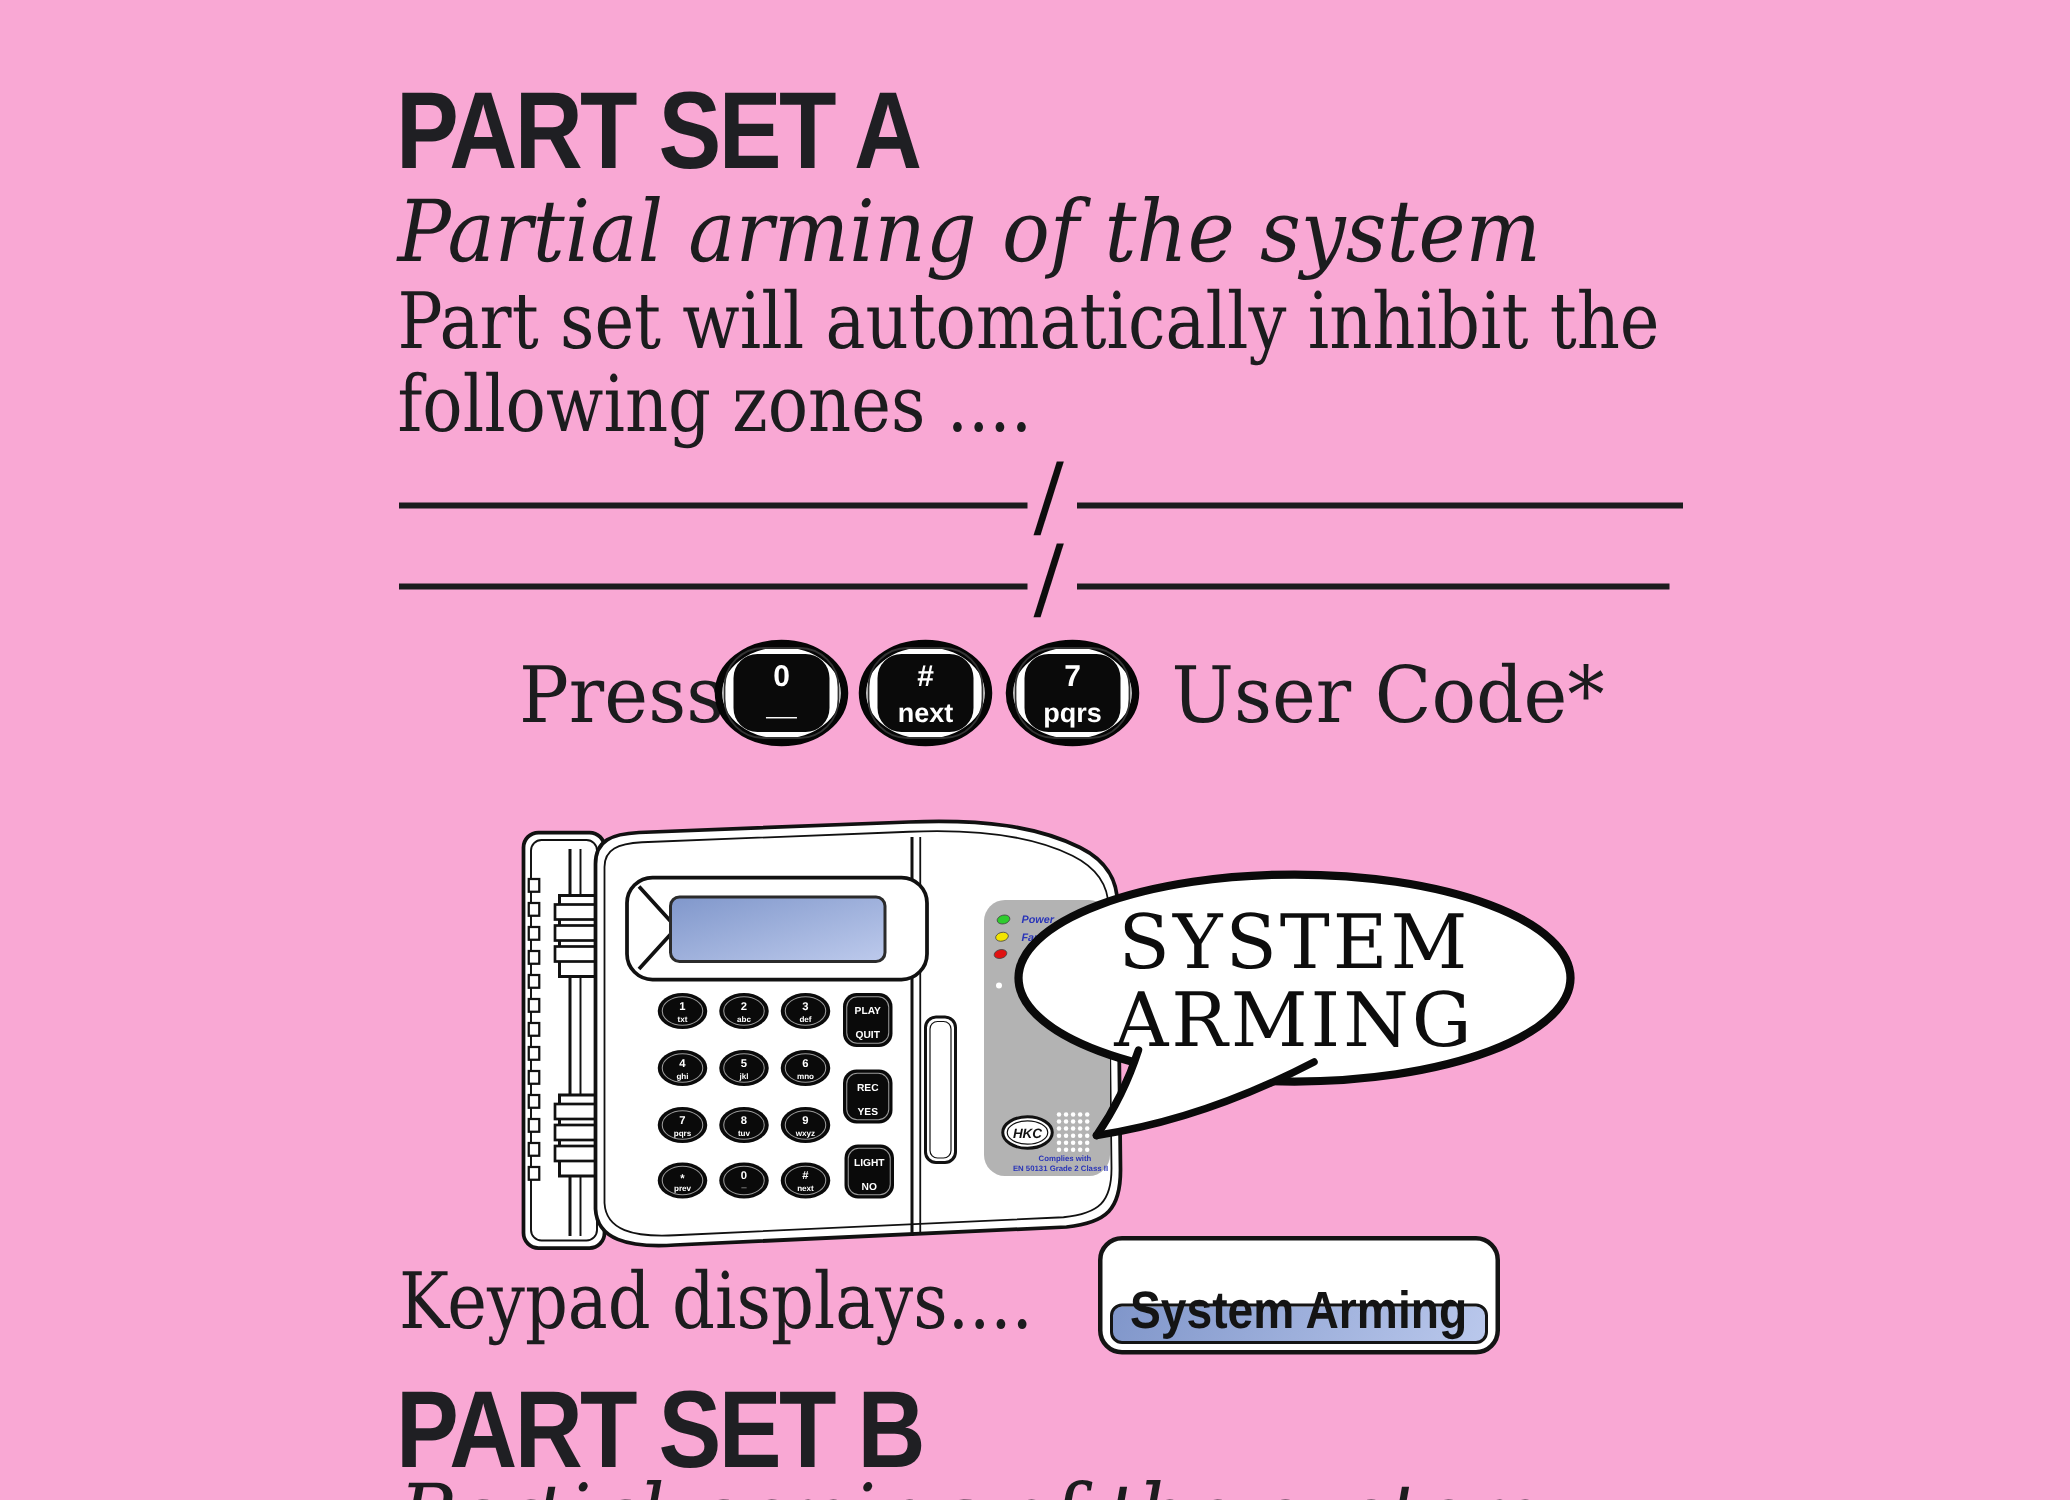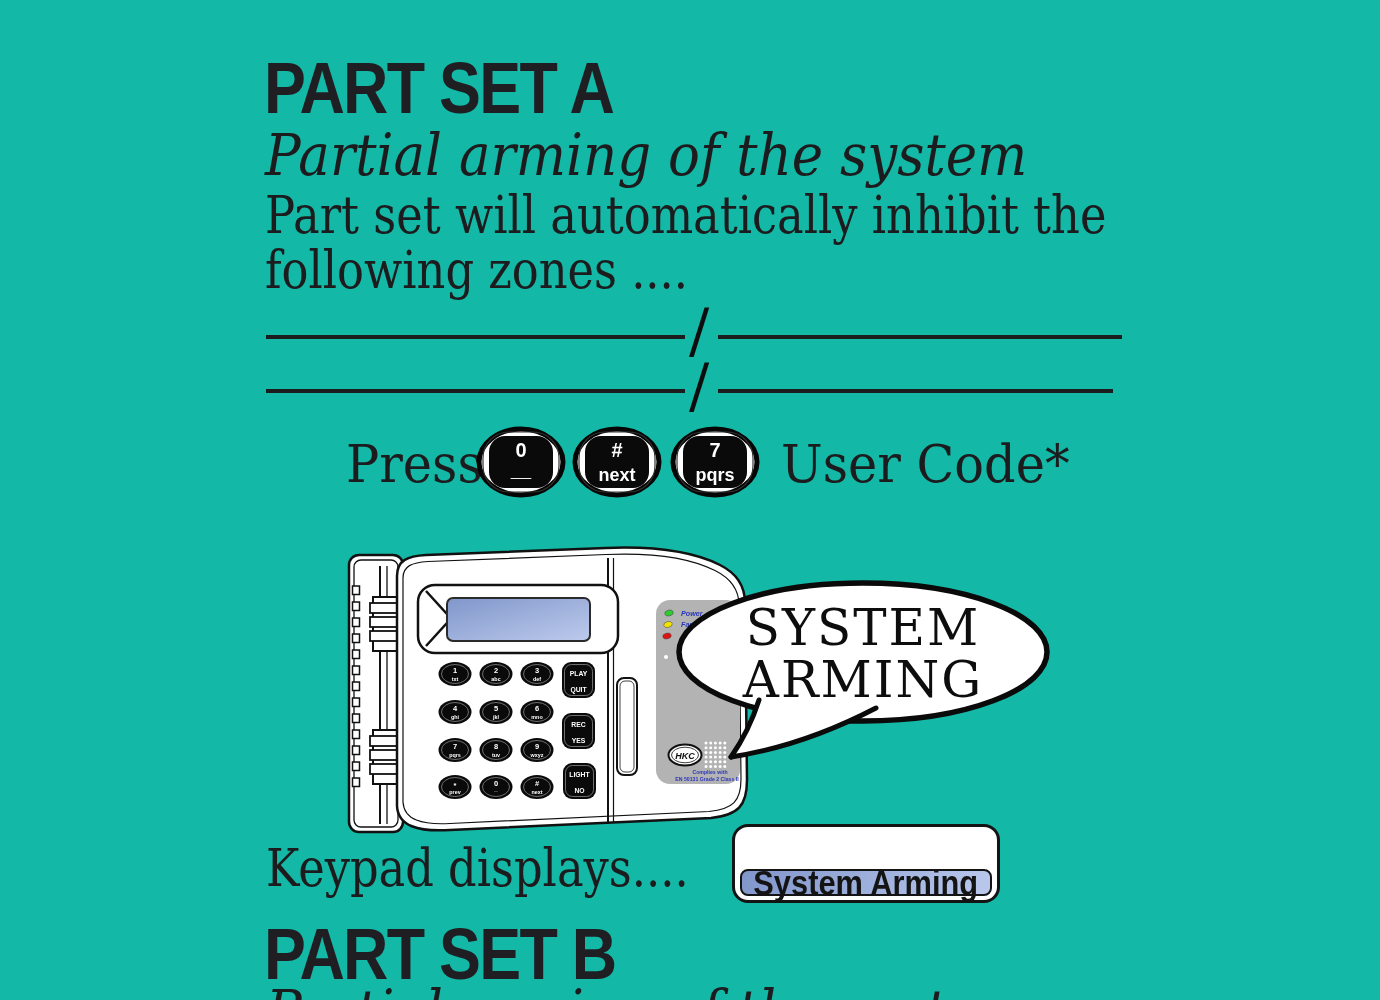--- a/index.html
+++ b/index.html
@@ -1,37 +1,37 @@
 <!DOCTYPE html>
 <html><head>
 <meta charset="utf-8">
 <style>
   html,body{margin:0;padding:0;background:#fff;}
-  .page{position:relative;width:1380px;height:1000px;background:#14b8a6;overflow:hidden;
+  .page{position:relative;width:1380px;height:1000px;background:#f9a8d4;overflow:hidden;
         font-family:"DejaVu Serif",serif;color:#1c1c1e;}
   .abs{position:absolute;}
   .h-black{font-family:"Liberation Sans",sans-serif;font-weight:bold;font-size:73px;
            letter-spacing:-2px;color:#1f1f23;transform:scaleX(0.86);transform-origin:left top;
            white-space:nowrap;line-height:1.15;}
   .it-serif{font-style:italic;font-size:57px;transform:scaleX(0.93);transform-origin:left top;
             white-space:nowrap;line-height:1.17;}
   .body-serif{font-size:52px;transform:scaleX(0.86);transform-origin:left top;
               white-space:nowrap;line-height:1.17;}
   .press-serif{font-size:52px;transform:scaleX(0.95);transform-origin:left top;
                white-space:nowrap;line-height:1.17;}
   svg text{font-family:"Liberation Sans",sans-serif;}
   text.keynum{font-weight:bold;fill:#ffffff;}
   text.keysub{font-weight:bold;fill:#ffffff;}
   text.serif-svg{font-family:"DejaVu Serif",serif;fill:#0d0d0d;}
   .disp-outer{left:732px;top:824px;width:268px;height:79px;background:#fff;
               border:3px solid #141414;border-radius:16px;box-sizing:border-box;}
   .disp-inner{position:absolute;left:5px;top:4px;right:5px;bottom:4px;
               border:2.5px solid #141414;border-radius:8px;
               background:linear-gradient(115deg,#8096ca 0%,#bac8ec 100%);
-              display:flex;align-items:center;justify-content:center;margin-top:38px;}
+              display:flex;align-items:flex-end;justify-content:center;margin-top:38px;}
   .disp-text{font-family:"Liberation Sans",sans-serif;font-weight:bold;font-size:35px;
              color:#141414;transform:scaleX(0.88);white-space:nowrap;}
 </style>
 </head>
 <body>
 
 <div class="page">
 
   <div class="abs h-black" style="left:264px;top:46px;">PART SET A</div>
   <div class="abs it-serif" style="left:265px;top:122px;">Partial arming of the system</div>

